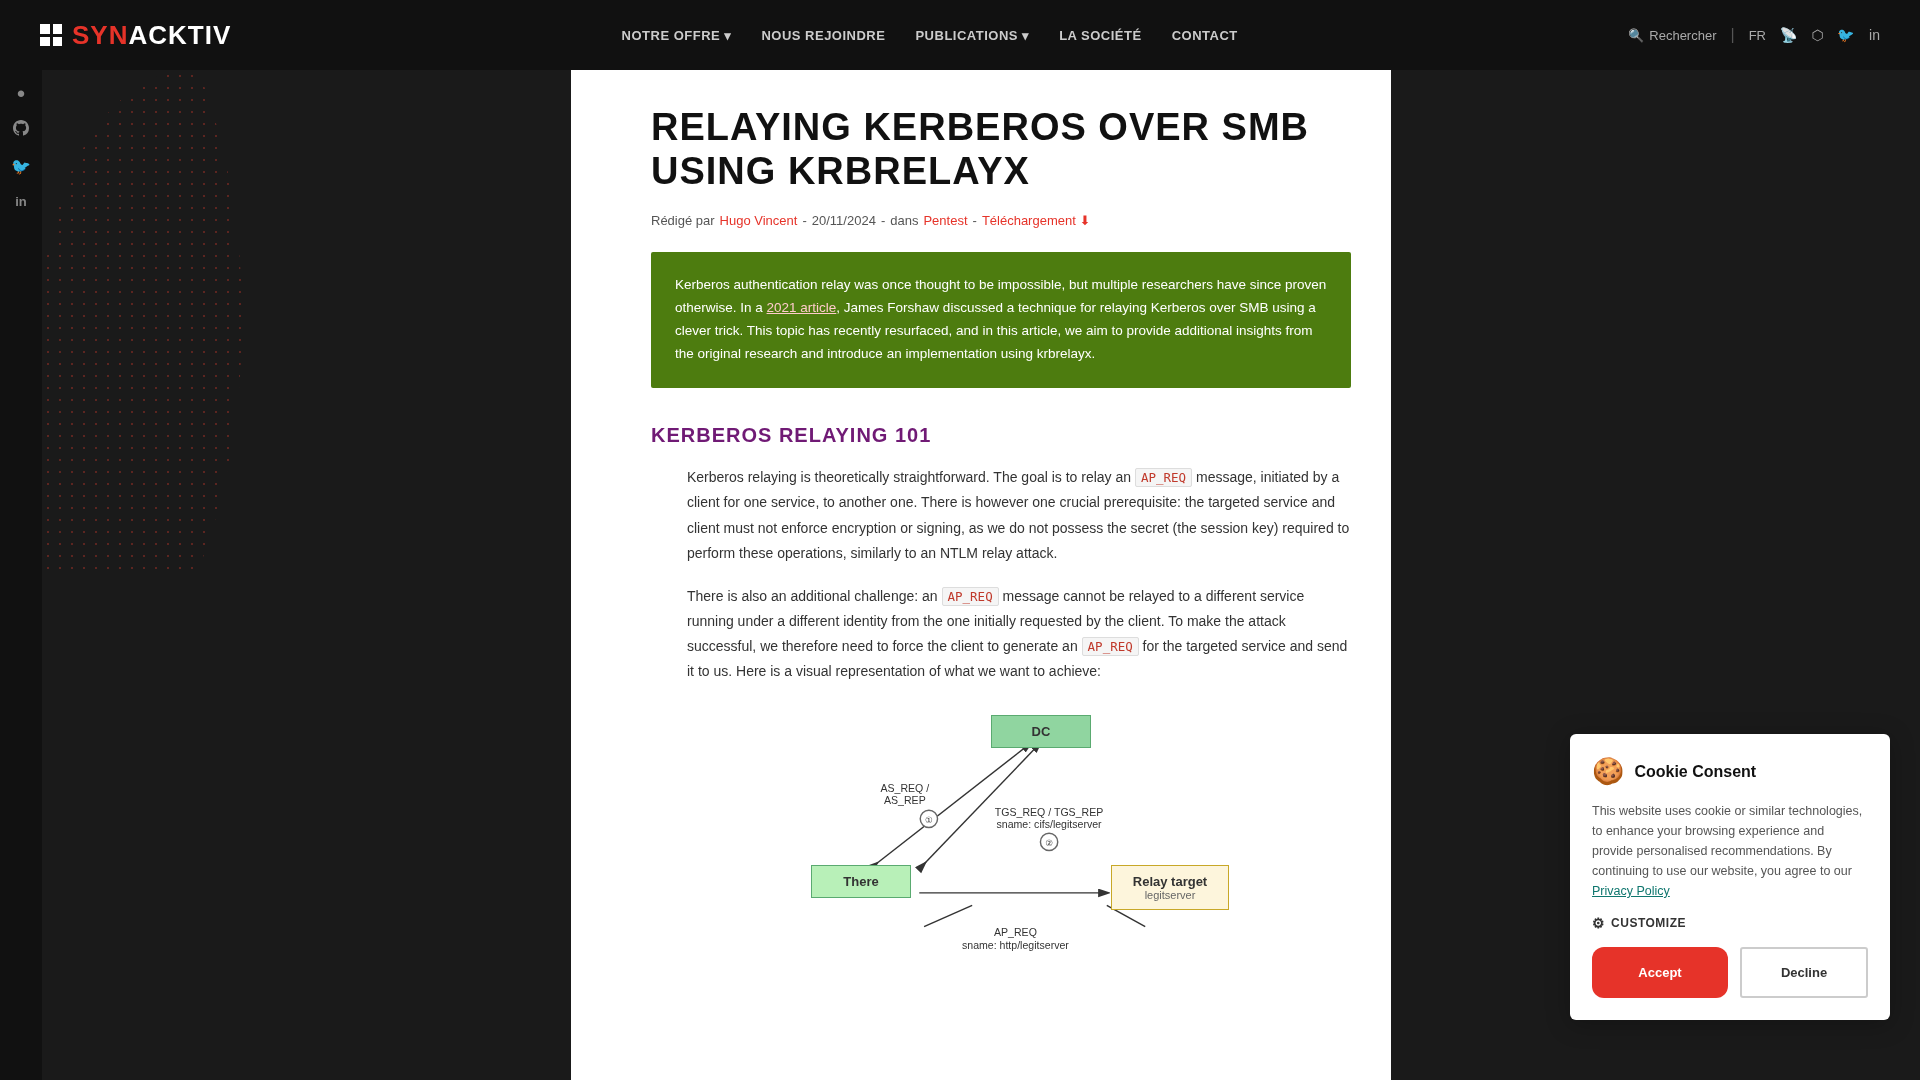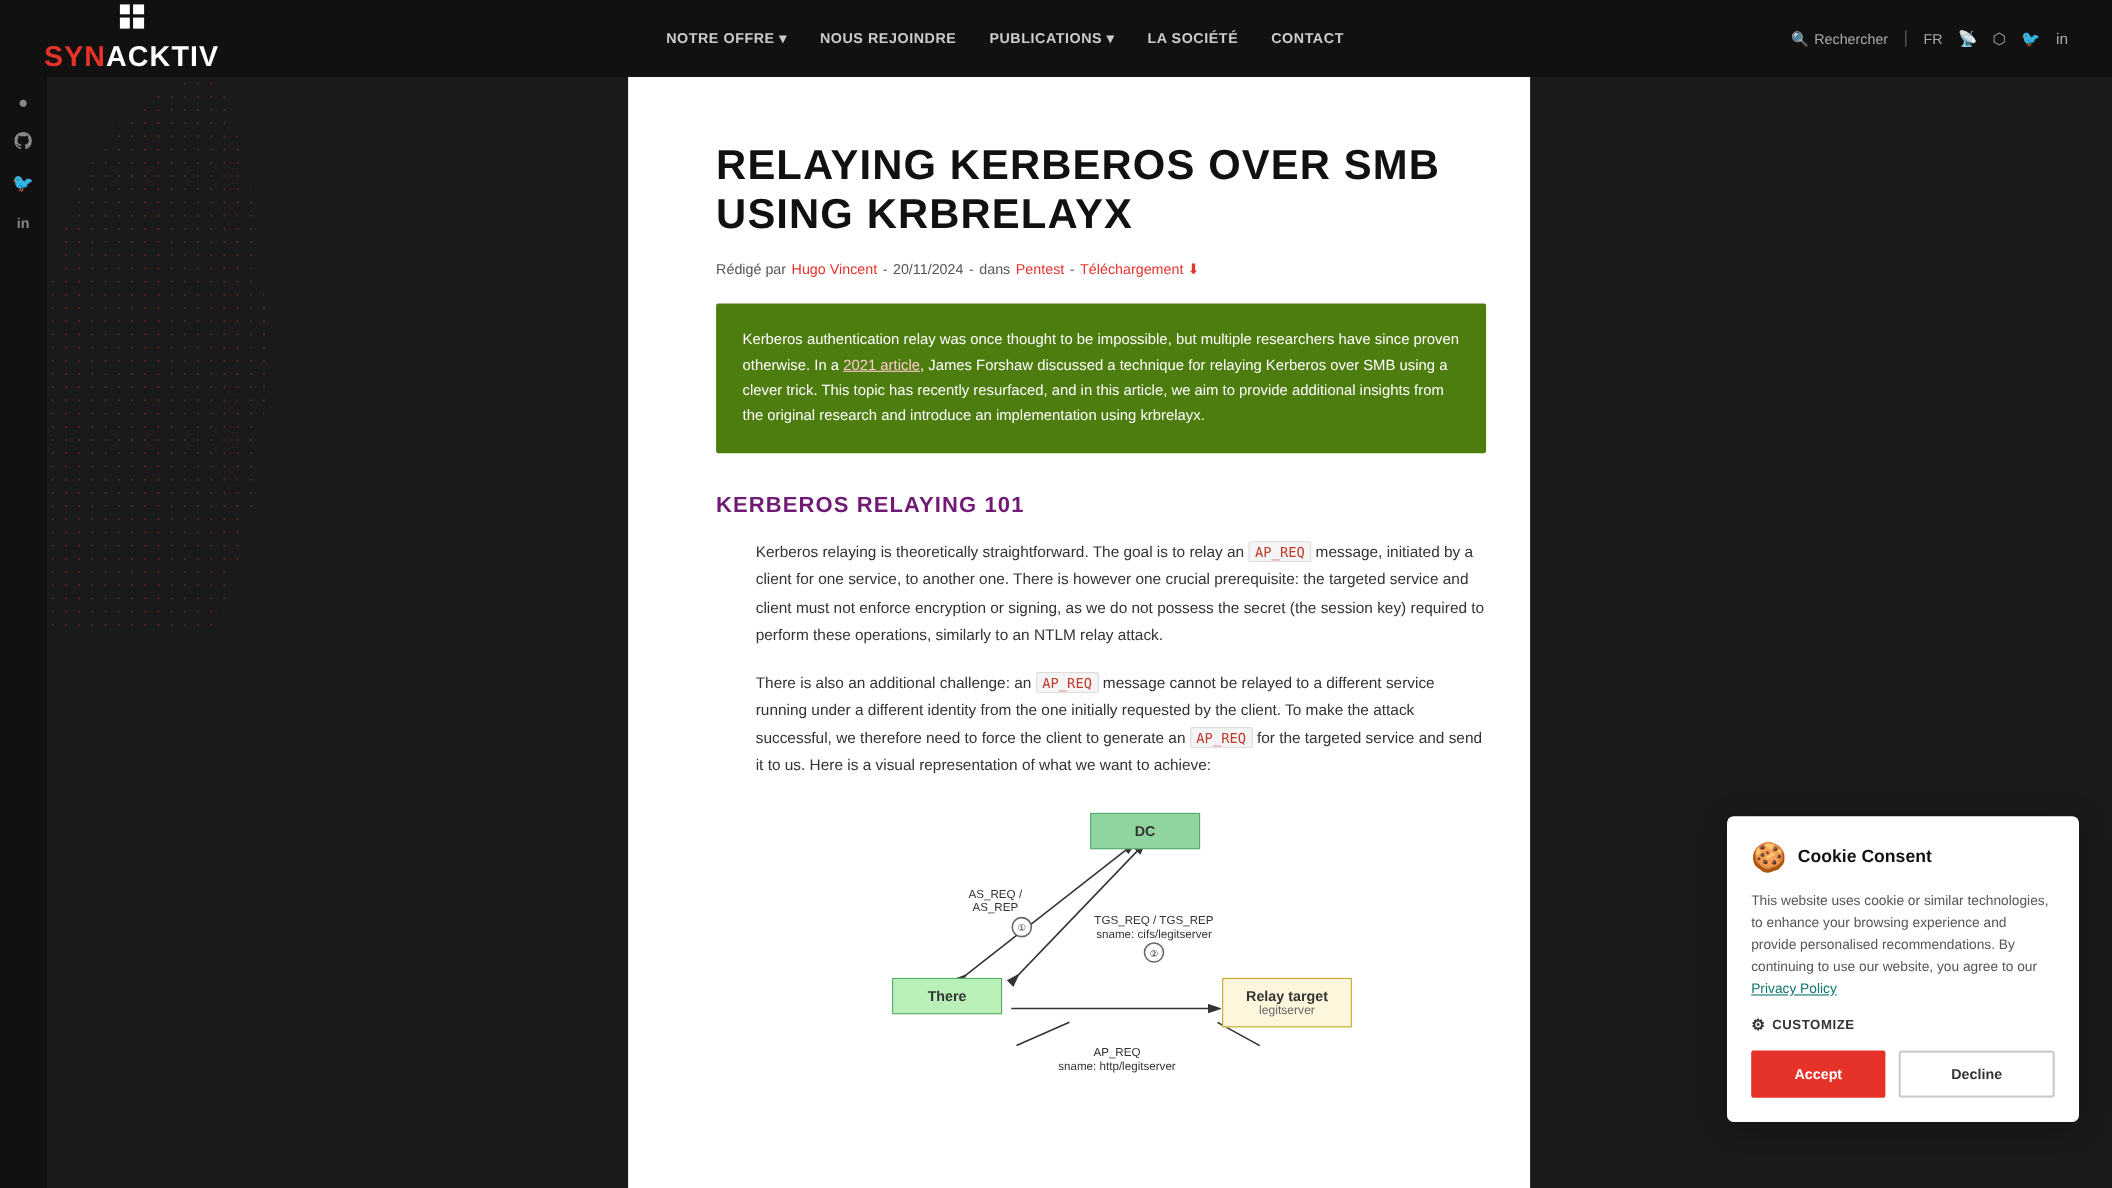--- a/index.html
+++ b/index.html
@@ -14,21 +14,20 @@
       padding: 0 40px;
       height: 70px;
       position: fixed;
       top: 0; left: 0; right: 0;
       z-index: 100;
     }
     .logo {
       display: flex;
       align-items: center;
       gap: 10px;
-      flex-direction: column;
     }
     .logo-grid {
       display: grid;
       grid-template-columns: 1fr 1fr;
       gap: 3px;
       width: 22px;
       height: 22px;
     }
     .logo-grid span {
       background: white;
@@ -102,21 +101,21 @@
       background-size: 12px 12px;
       opacity: 0.4;
       pointer-events: none;
       border-radius: 50% 50% 50% 0 / 50% 50% 50% 0;
       clip-path: ellipse(200px 400px at 0 50%);
     }
 
     .content {
       max-width: 820px;
       margin: 0 auto;
-      padding: 60px 40px 60px 80px;
+      padding: 36px 40px 60px 80px;
       background: #fff;
       min-height: calc(100vh - 70px);
       position: relative;
     }
 
     h1.article-title {
       font-size: 38px;
       font-weight: 800;
       color: #111;
       text-transform: uppercase;
@@ -268,25 +267,25 @@
     .gear-icon { font-size: 14px; }
     .cookie-buttons {
       display: flex;
       gap: 12px;
     }
     .btn-accept {
       flex: 1;
       background: #e63329;
       color: white;
       border: none;
-      padding: 4px;
+      padding: 18px;
       font-size: 13px;
       font-weight: 700;
       cursor: pointer;
-      border-radius: 2px;
+      border-radius: 12px;
       text-transform: capitalize;
     }
     .btn-decline {
       flex: 1;
       background: white;
       color: #333;
       border: 2px solid #ccc;
       padding: 12px;
       font-size: 13px;
       font-weight: 700;

